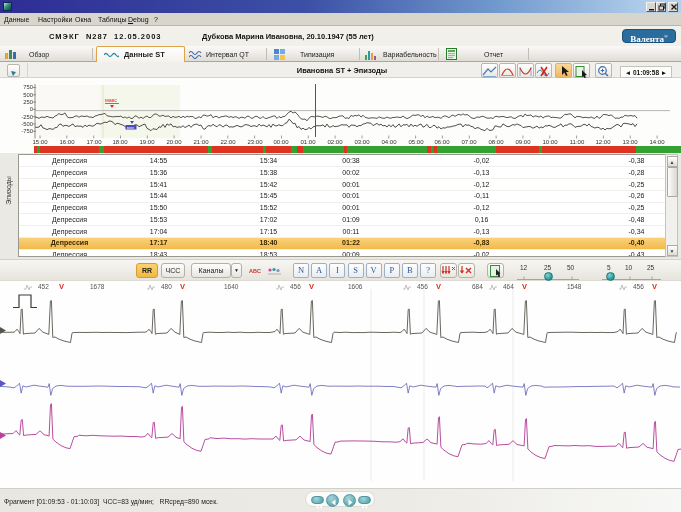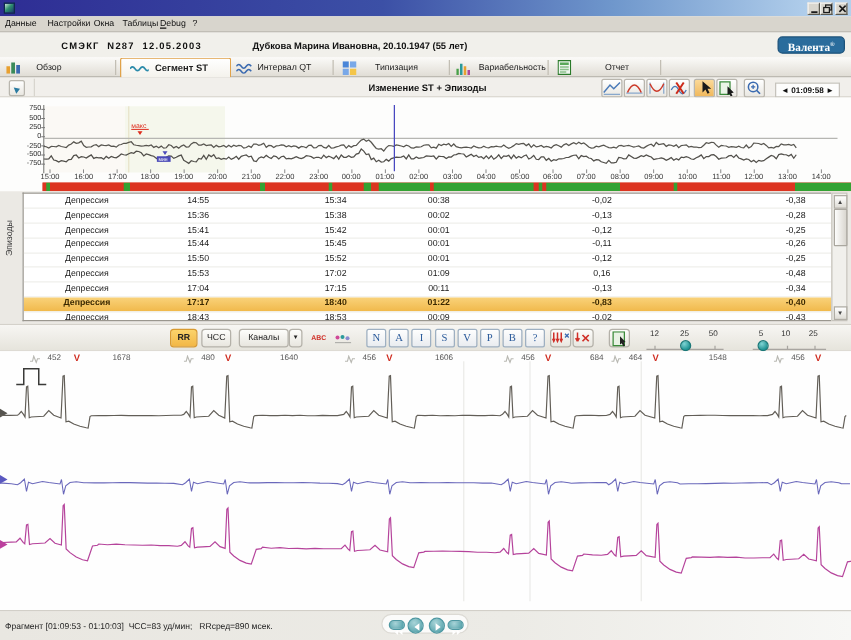--- a/index.html
+++ b/index.html
@@ -124,21 +124,21 @@
   <svg class="abs" style="left:5px;top:3px" width="12" height="10">
       <rect x="0" y="4" width="3" height="6" fill="#e8a030"></rect>
       <rect x="4" y="1" width="3" height="9" fill="#3a8a5a"></rect>
       <rect x="8" y="3" width="3" height="7" fill="#3a6ab0"></rect>
     </svg>
   <span class="lbl" style="left:29px">Обзор</span>
   <div id="atab"></div>
   <svg class="abs" style="left:104px;top:5px" width="15" height="8">
       <path d="M0,4 q2,-3 4,0 t4,0 t4,0 t4,0" fill="none" stroke="#2a8aaa" stroke-width="1.3"></path>
     </svg>
-  <span class="lbl" style="left:124px;font-weight:bold;font-size:7.5px;top:4px">Сегмент ST</span>
+  <span class="lbl" style="left:124px;font-weight:bold;font-size:7.5px;top:4px">Данные ST</span>
   <svg class="abs" style="left:189px;top:4px" width="15" height="9">
       <path d="M0,3 q2,-3 4,0 t4,0 t4,0" fill="none" stroke="#3a6ab0" stroke-width="1.2"></path>
       <path d="M0,7 q2,-3 4,0 t4,0 t4,0" fill="none" stroke="#3a6ab0" stroke-width="1.2"></path>
     </svg>
   <span class="lbl" style="left:206px">Интервал QT</span>
   <svg class="abs" style="left:274px;top:3px" width="12" height="11">
       <rect x="0" y="0" width="5" height="5" fill="#4a86d8"></rect>
       <rect x="6" y="0" width="5" height="5" fill="#79a8e8"></rect>
       <rect x="0" y="6" width="5" height="5" fill="#79a8e8"></rect>
       <rect x="6" y="6" width="5" height="5" fill="#f4c548"></rect>
@@ -163,21 +163,21 @@
     <div class="sep" style="left:266px"></div>
   <div class="sep" style="left:359px"></div>
     <div class="sep" style="left:438px"></div>
   <div class="sep" style="left:528px"></div>
 </div>
 <div class="abs" id="tbar">
   <div class="tbtn" style="left:7px;top:2px;width:13px;height:13px"><svg width="11" height="11">
         <path d="M3,3 L8,4 L5,8 Z" fill="#2a7aa0"></path>
       </svg></div>
   <div style="position:absolute;left:27px;top:1px;width:1px;height:14px;background:#d8d5ce"></div>
-  <div class="ttl">Изменение ST + Эпизоды</div>
+  <div class="ttl">Ивановна ST + Эпизоды</div>
   <div class="tbtn" style="left:481px"><svg width="15" height="13">
         <path d="M1,10 L6,4 L9,7 L14,2" stroke="#4a7ab8" stroke-width="1.2" fill="none"></path>
         <line x1="1" y1="11.5" x2="14" y2="11.5" stroke="#88a8cc" stroke-width="1"></line>
       </svg></div>
   <div class="tbtn" style="left:499px"><svg width="15" height="13">
         <line x1="1" y1="10.5" x2="14" y2="10.5" stroke="#88a8cc" stroke-width="1"></line>
         <path d="M2,10 Q7.5,-2 13,10" stroke="#cc3a2a" stroke-width="1.2" fill="none"></path>
       </svg></div>
   <div class="tbtn" style="left:517px"><svg width="15" height="13">
         <line x1="2" y1="2" x2="2" y2="11" stroke="#88a8cc" stroke-width="1"></line>

